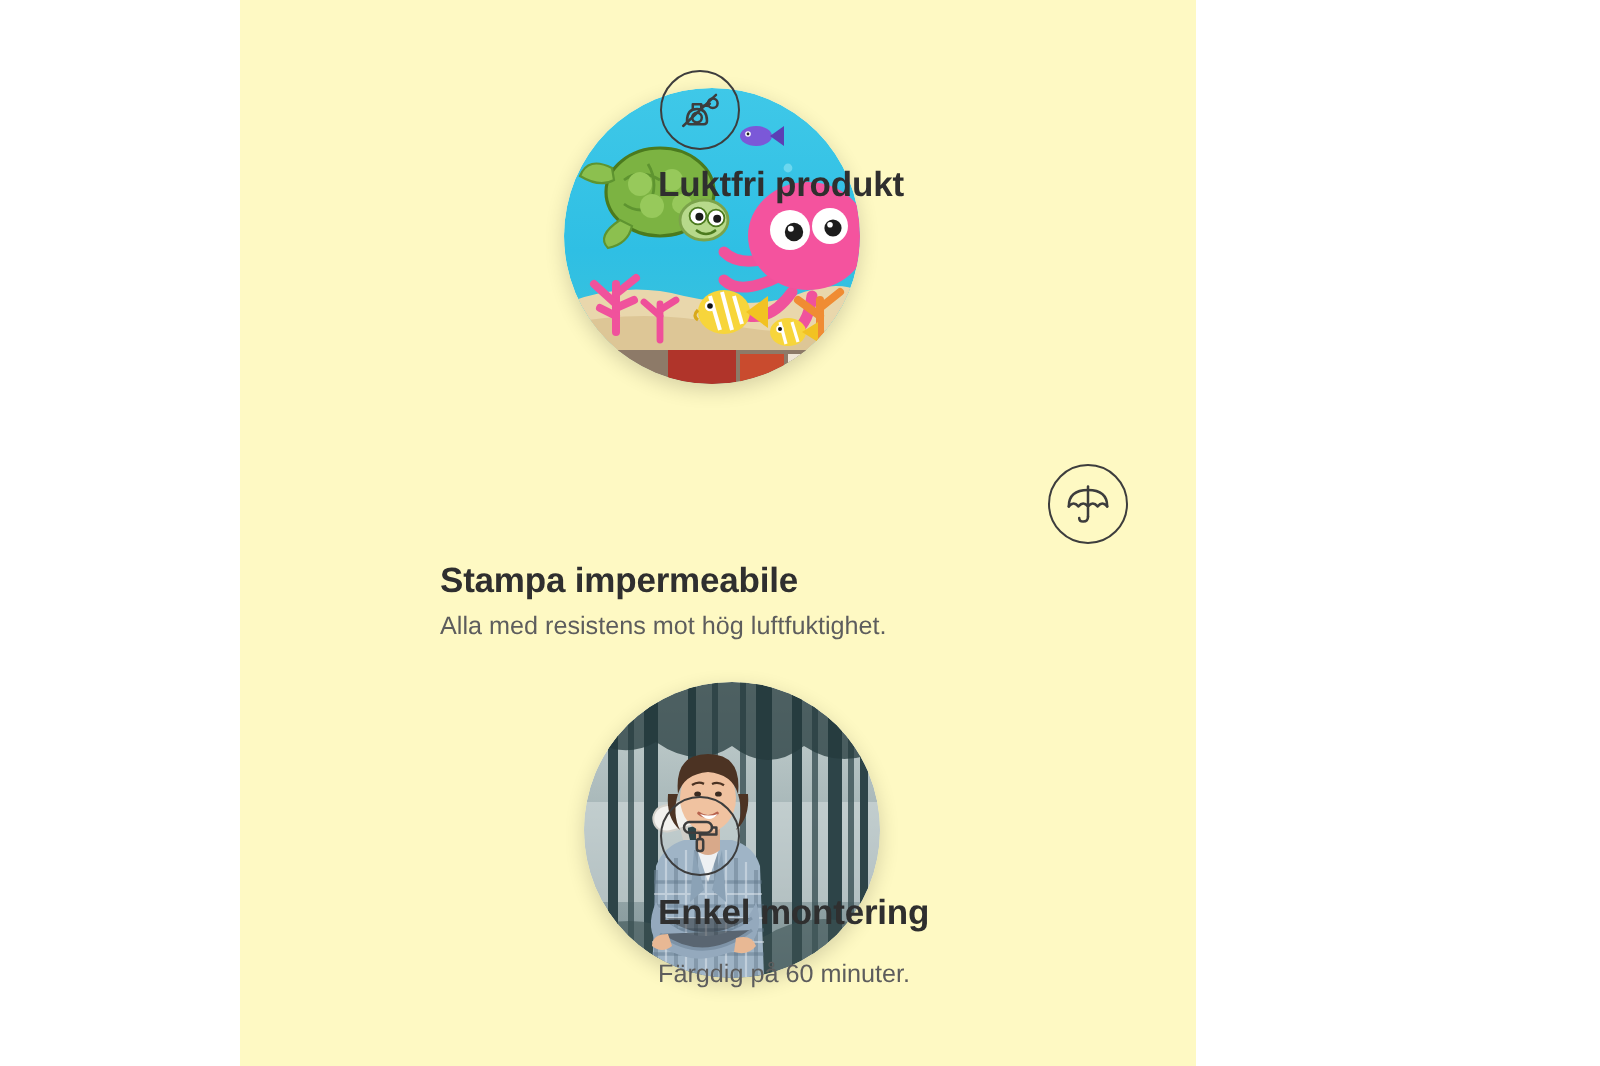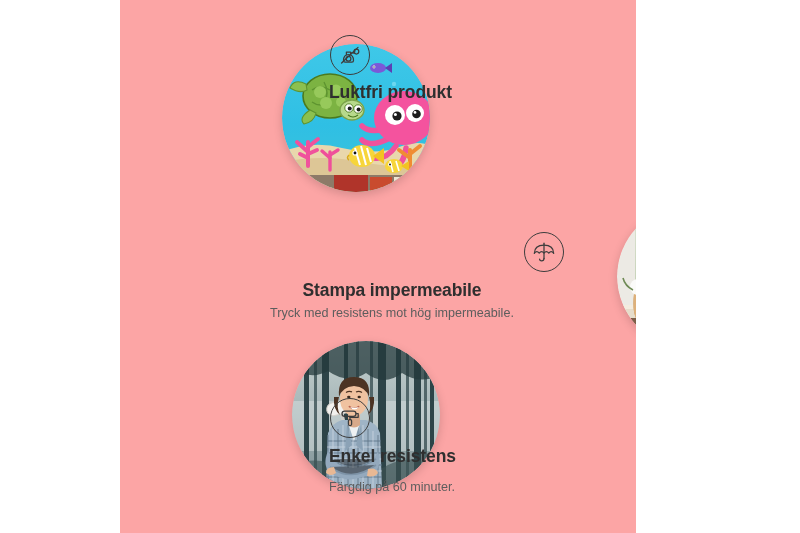--- a/index.html
+++ b/index.html
@@ -20,23 +20,23 @@
     width: 800px;
     height: 533px;
     background: #ffffff;
   }
 
   
   .panel {
     position: absolute;
     left: 120px;
     top: 0;
-    width: 516px;
+    width: 478px;
     height: 533px;
-    background: #fca5a5;
+    background: #fef9c3;
     overflow: hidden;
   }
 
   
   .feature {
     position: absolute;
   }
 
   .icon-circle {
     width: 40px;
@@ -63,21 +63,21 @@
     color: #5d5d5d;
     line-height: 1.48;
     margin-top: 4px;
   }
 
   
   .f1 { left: 209px; top: 35px; width: 305px; text-align: left; }
   .f1 .icon-circle { margin-left: 1px; }
 
   
-  .f2 { left: 100px; top: 232px; width: 344px; text-align: center; }
+  .f2 { left: 100px; top: 232px; width: 344px; text-align: left; }
   .f2 .icon-circle { margin-left: auto; margin-right: 0px; }
   .f2 .feature-title { font-size: 17.5px; margin-top: 8px; }
   .f2 .feature-body  { font-size: 12.6px; margin-top: 3px; }
 
   
   .f3 { left: 209px; top: 398px; width: 300px; text-align: left; }
   .f3 .icon-circle { margin-left: 1px; }
   .f3 .feature-title { margin-top: 8px; }
   .f3 .feature-body  { margin-top: 11px; }
 
@@ -238,21 +238,21 @@
       <div class="icon-circle">
         <svg width="26" height="26" viewBox="0 0 26 26" fill="none" stroke="#3d3d3d" stroke-width="1.25" stroke-linecap="round" stroke-linejoin="round">
           <path d="M3.4 14.2 q0 -8.2 9.6 -8.2 q9.6 0 9.6 8.2"></path>
           <path d="M3.4 14.2 q2.4 -3 4.8 0 q2.4 -3 4.8 0 q2.4 -3 4.8 0 q2.4 -3 4.8 0"></path>
           <path d="M13 6 v13.4"></path>
           <path d="M13 19.4 q0 2.4 -2.4 2.4 q-2 0 -2 -1.8"></path>
           <path d="M13 4.2 v1.8"></path>
         </svg>
       </div>
       <div class="feature-title">Stampa impermeabile</div>
-      <div class="feature-body">Tryck med resistens mot hög impermeabile.</div>
+      <div class="feature-body">Alla med resistens mot hög luftfuktighet.</div>
     </div>
 
     <div class="photo p2">
       <svg viewBox="0 0 141 141" xmlns="http://www.w3.org/2000/svg">
         <defs>
           <clipPath id="c2">
               <circle cx="70.5" cy="70.5" r="70.5"></circle>
             </clipPath>
           <linearGradient id="wall" x1="0" y1="0" x2="1" y2="1">
             <stop offset="0%" stop-color="#dfe5d6"></stop>
@@ -431,18 +431,18 @@
 
     <div class="feature f3">
       <div class="icon-circle">
         <svg width="26" height="26" viewBox="0 0 26 26" fill="none" stroke="#3d3d3d" stroke-width="1.25" stroke-linecap="round" stroke-linejoin="round">
           <rect x="5" y="6" width="14" height="5.4" rx="2.7"></rect>
           <path d="M19 8.7 h2.2 v3.6 h-8.2"></path>
           <path d="M13 12.3 v2.2"></path>
           <rect x="11.4" y="14.5" width="3.2" height="6" rx="1.2"></rect>
         </svg>
       </div>
-      <div class="feature-title">Enkel resistens</div>
+      <div class="feature-title">Enkel montering</div>
       <div class="feature-body">Färgdig på 60 minuter.</div>
     </div>
 
   </div>
 </div>
 
 </body></html>

